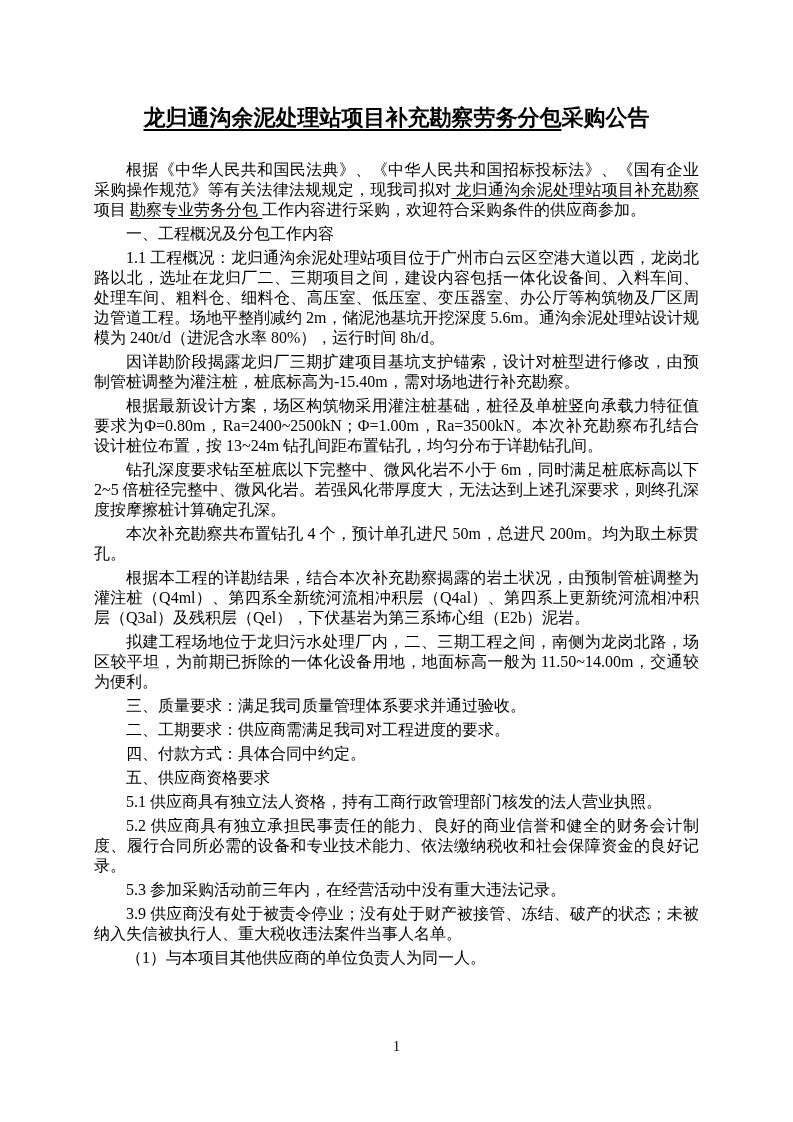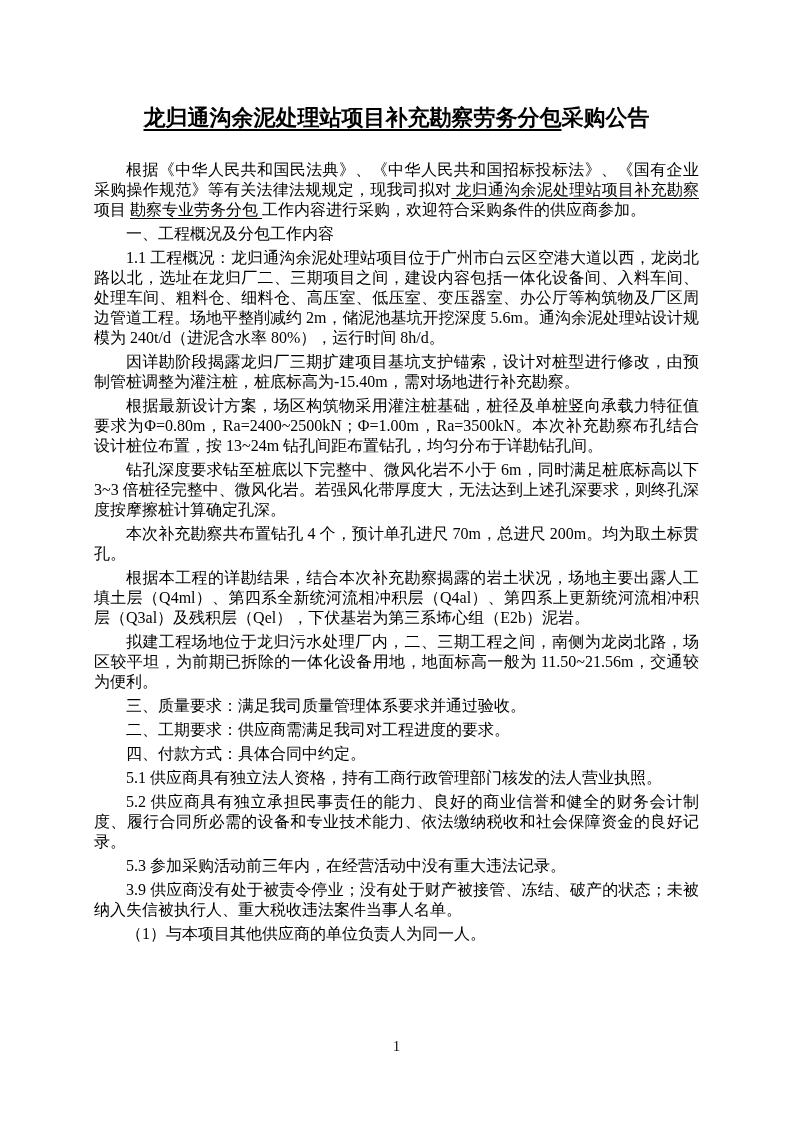--- a/index.html
+++ b/index.html
@@ -65,27 +65,28 @@
   <div class="content">
 
     <h1 class="doc-title"><span class="u">龙归通沟余泥处理站项目补充勘察劳务分包</span><span>采购公告</span></h1>
 
     <p class="para"><span>根据《中华人民共和国民法典》、《中华人民共和国招标投标法》、《国有企业采购操作规范》等有关法律法规规定，现我司拟对</span><span class="u"> 龙归通沟余泥处理站项目补充勘察 </span><span>项目 </span><span class="u">勘察专业劳务分包 </span><span>工作内容进行采购，欢迎符合采购条件的供应商参加。</span></p>
 
     <p class="para">一、工程概况及分包工作内容</p>
     <p class="para">1.1 工程概况：龙归通沟余泥处理站项目位于广州市白云区空港大道以西，龙岗北路以北，选址在龙归厂二、三期项目之间，建设内容包括一体化设备间、入料车间、处理车间、粗料仓、细料仓、高压室、低压室、变压器室、办公厅等构筑物及厂区周边管道工程。场地平整削减约 2m，储泥池基坑开挖深度 5.6m。通沟余泥处理站设计规模为 240t/d（进泥含水率 80%），运行时间 8h/d。</p>
     <p class="para">因详勘阶段揭露龙归厂三期扩建项目基坑支护锚索，设计对桩型进行修改，由预制管桩调整为灌注桩，桩底标高为-15.40m，需对场地进行补充勘察。</p>
     <p class="para">根据最新设计方案，场区构筑物采用灌注桩基础，桩径及单桩竖向承载力特征值要求为Φ=0.80m，Ra=2400~2500kN；Φ=1.00m，Ra=3500kN。本次补充勘察布孔结合设计桩位布置，按 13~24m 钻孔间距布置钻孔，均匀分布于详勘钻孔间。</p>
-    <p class="para">钻孔深度要求钻至桩底以下完整中、微风化岩不小于 6m，同时满足桩底标高以下 3~3 倍桩径完整中、微风化岩。若强风化带厚度大，无法达到上述孔深要求，则终孔深度按摩擦桩计算确定孔深。</p>
-    <p class="para">本次补充勘察共布置钻孔 4 个，预计单孔进尺 70m，总进尺 200m。均为取土标贯孔。</p>
-    <p class="para">根据本工程的详勘结果，结合本次补充勘察揭露的岩土状况，场地主要出露人工填土层（Q4ml）、第四系全新统河流相冲积层（Q4al）、第四系上更新统河流相冲积层（Q3al）及残积层（Qel），下伏基岩为第三系㘵心组（E2b）泥岩。</p>
-    <p class="para">拟建工程场地位于龙归污水处理厂内，二、三期工程之间，南侧为龙岗北路，场区较平坦，为前期已拆除的一体化设备用地，地面标高一般为 11.50~21.56m，交通较为便利。</p>
+    <p class="para">钻孔深度要求钻至桩底以下完整中、微风化岩不小于 6m，同时满足桩底标高以下 2~5 倍桩径完整中、微风化岩。若强风化带厚度大，无法达到上述孔深要求，则终孔深度按摩擦桩计算确定孔深。</p>
+    <p class="para">本次补充勘察共布置钻孔 4 个，预计单孔进尺 50m，总进尺 200m。均为取土标贯孔。</p>
+    <p class="para">根据本工程的详勘结果，结合本次补充勘察揭露的岩土状况，由预制管桩调整为灌注桩（Q4ml）、第四系全新统河流相冲积层（Q4al）、第四系上更新统河流相冲积层（Q3al）及残积层（Qel），下伏基岩为第三系㘵心组（E2b）泥岩。</p>
+    <p class="para">拟建工程场地位于龙归污水处理厂内，二、三期工程之间，南侧为龙岗北路，场区较平坦，为前期已拆除的一体化设备用地，地面标高一般为 11.50~14.00m，交通较为便利。</p>
     <p class="para">三、质量要求：满足我司质量管理体系要求并通过验收。</p>
     <p class="para">二、工期要求：供应商需满足我司对工程进度的要求。</p>
     <p class="para">四、付款方式：具体合同中约定。</p>
+    <p class="para">五、供应商资格要求</p>
     <p class="para">5.1 供应商具有独立法人资格，持有工商行政管理部门核发的法人营业执照。</p>
     <p class="para">5.2 供应商具有独立承担民事责任的能力、良好的商业信誉和健全的财务会计制度、履行合同所必需的设备和专业技术能力、依法缴纳税收和社会保障资金的良好记录。</p>
     <p class="para">5.3 参加采购活动前三年内，在经营活动中没有重大违法记录。</p>
     <p class="para">3.9 供应商没有处于被责令停业；没有处于财产被接管、冻结、破产的状态；未被纳入失信被执行人、重大税收违法案件当事人名单。</p>
     <p class="para">（1）与本项目其他供应商的单位负责人为同一人。</p>
 
   </div>
 
   <div class="page-number">1</div>
 </div>

